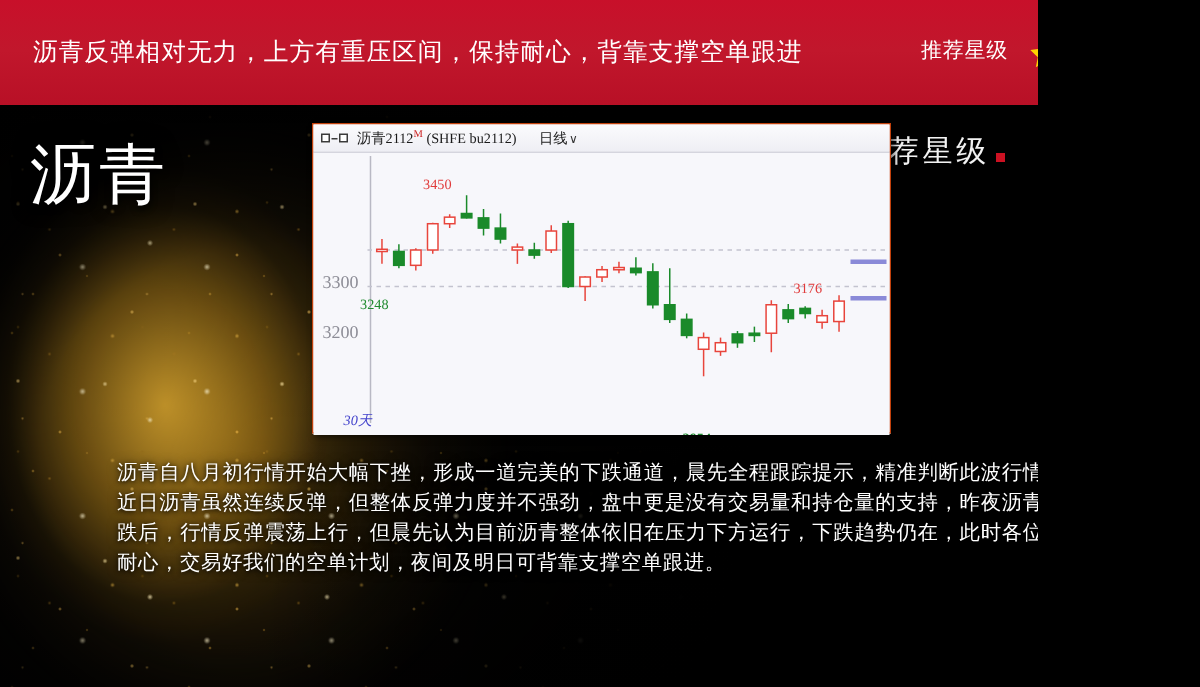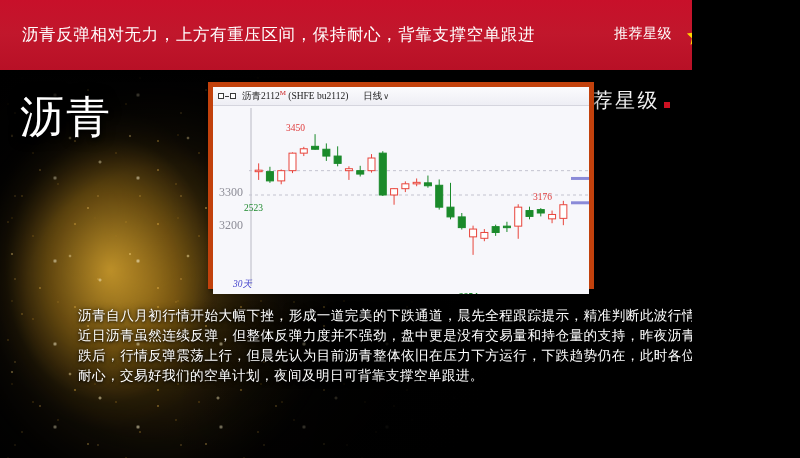--- a/index.html
+++ b/index.html
@@ -76,21 +76,21 @@
   
   .brand-right{
     position:absolute;right:22px;top:90px;display:flex;align-items:flex-end;gap:4px;
   }
   .brand-right-text{color:#f2f2f2;font-size:20px;letter-spacing:2.5px;line-height:1;}
   .brand-dot{width:6px;height:6px;background:#cc1122;display:block;margin-bottom:2px;}
 
   
   .chart-panel{
     position:absolute;left:208px;top:82px;width:386px;height:207px;
-    background:#f6f6fb;border:5px solid #c2410c;box-sizing:border-box;
+    background:#f6f6fb;border:1px solid #c2410c;box-sizing:border-box;
     box-shadow:2px 2px 4px rgba(0,0,0,.55);
   }
   .chart-toolbar{
     position:relative;height:18px;border-bottom:1px solid #d5d5de;
     background:linear-gradient(180deg,#fbfbfd 0%,#eeeef4 100%);
     display:flex;align-items:center;padding-left:5px;gap:6px;
   }
   .tb-icon{display:flex;align-items:center;gap:1px;}
   .tb-icon span{display:block;width:4px;height:4px;border:1px solid #3b3b3b;background:#fff;}
   .tb-icon i{display:block;width:4px;height:1px;background:#3b3b3b;}
@@ -231,21 +231,21 @@
           <line x1="350.3571428571429" y1="94.84" x2="350.3571428571429" y2="119.17333333333333" stroke="#e8453c" stroke-width="1"></line>
           <rect x="346.85857142857145" y="98.73333333333333" width="6.997142857142857" height="13.626666666666665" fill="#ffffff" stroke="#e8453c" stroke-width="1"></rect>
           <line x1="358" y1="72.45333333333333" x2="382" y2="72.45333333333333" stroke="#8a8ad8" stroke-width="3"></line>
           <line x1="358" y1="96.78666666666666" x2="382" y2="96.78666666666666" stroke="#8a8ad8" stroke-width="3"></line>
         </svg>
 
       <div class="axis-label" style="left:6px;top:79px;">3300</div>
       <div class="axis-label" style="left:6px;top:112px;">3200</div>
 
       <div class="tag red" style="left:73px;top:17px;">3450</div>
-      <div class="tag green" style="left:31px;top:97px;">2523</div>
+      <div class="tag green" style="left:31px;top:97px;">3248</div>
       <div class="tag green" style="left:246px;top:186px;font-weight:bold;">2954</div>
       <div class="tag red" style="left:320px;top:86px;">3176</div>
       <div class="tag blue" style="left:20px;top:172px;font-style:italic;">30天</div>
     </div>
   </div>
 
   <div class="body-text">沥青自八月初行情开始大幅下挫，形成一道完美的下跌通道，晨先全程跟踪提示，精准判断此波行情，而在近日沥青虽然连续反弹，但整体反弹力度并不强劲，盘中更是没有交易量和持仓量的支持，昨夜沥青虽然下跌后，行情反弹震荡上行，但晨先认为目前沥青整体依旧在压力下方运行，下跌趋势仍在，此时各位要保持耐心，交易好我们的空单计划，夜间及明日可背靠支撑空单跟进。</div>
 
 </div>
 

